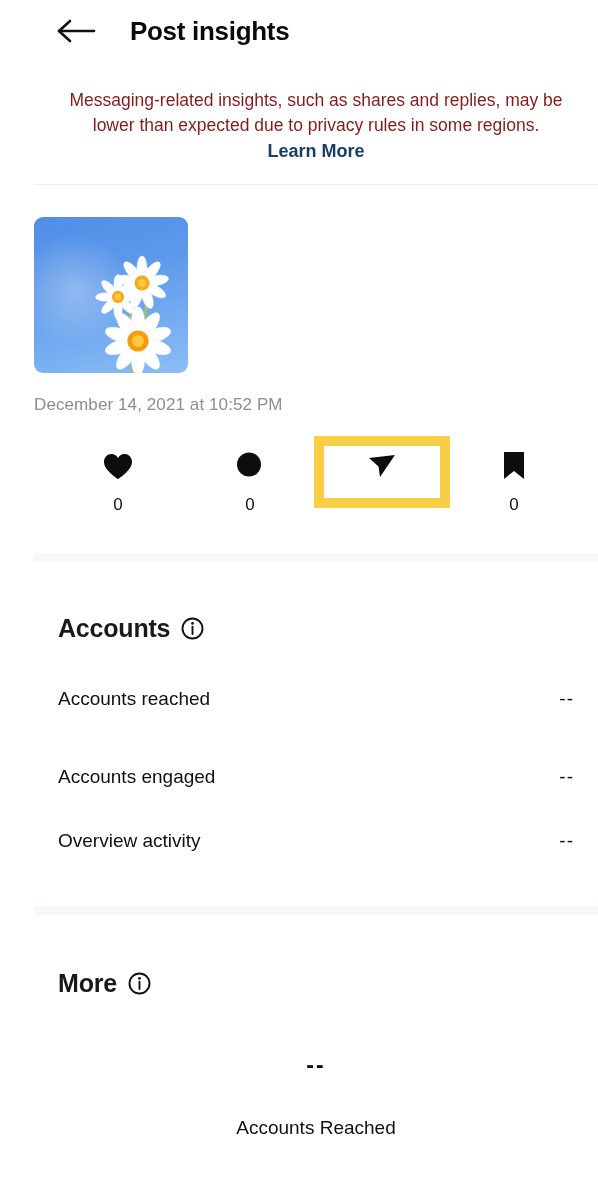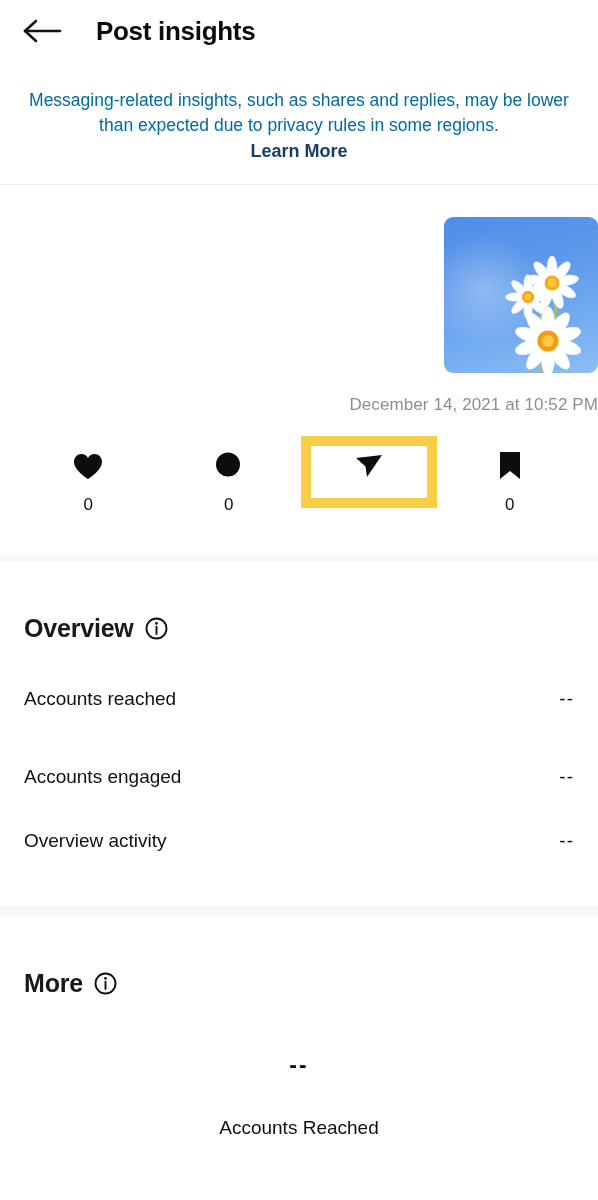--- a/index.html
+++ b/index.html
@@ -12,20 +12,21 @@
     font-family: "Liberation Sans", sans-serif;
     color: #111111;
     overflow: hidden;
   }
 
   .screen {
     position: relative;
     width: 598px;
     height: 1114px;
     background: #ffffff;
+    padding-left: 34px;
   }
 
   
   .header {
     position: relative;
     height: 62px;
     display: flex;
     align-items: center;
     padding-left: 22px;
   }
@@ -49,21 +50,21 @@
   }
 
   
   .notice {
     padding: 26px 26px 22px 26px;
     text-align: center;
   }
   .notice-text {
     font-size: 17.5px;
     line-height: 25px;
-    color: #0369a1;
+    color: #7f1d1d;
   }
   .notice-link {
     display: inline-block;
     margin-top: 3px;
     font-size: 18px;
     font-weight: bold;
     color: #1c3d63;
     text-decoration: none;
     cursor: pointer;
   }
@@ -72,21 +73,21 @@
     height: 1px;
     width: 100%;
     background: #efefef;
   }
 
   
   .post-block {
     padding-top: 32px;
     display: flex;
     flex-direction: column;
-    align-items: flex-end;
+    align-items: flex-start;
   }
   .thumb {
     position: relative;
     width: 154px;
     height: 156px;
     border-radius: 9px;
     overflow: hidden;
     background: linear-gradient(165deg, #4f8ee8 0%, #5e99ea 38%, #74acf1 70%, #8dbdf4 100%);
   }
   
@@ -323,21 +324,21 @@
         <div class="action-count">0</div>
       </div>
 
     </div>
   </div>
 
   <div class="band" style="margin-top:38px"></div>
 
   <div class="section" style="padding-top:52px">
     <div class="section-head">
-      <span class="section-title">Overview</span>
+      <span class="section-title">Accounts</span>
       <span class="info-icon">
         <svg width="23" height="23" viewBox="0 0 23 23">
           <circle cx="11.5" cy="11.5" r="10" fill="none" stroke="#111" stroke-width="1.9"></circle>
           <circle cx="11.5" cy="6.4" r="1.4" fill="#111"></circle>
           <path d="M11.5 9.6 L11.5 17" stroke="#111" stroke-width="1.9" stroke-linecap="round"></path>
         </svg>
       </span>
     </div>
 
     <div class="stat-row" style="margin-top:45px">

